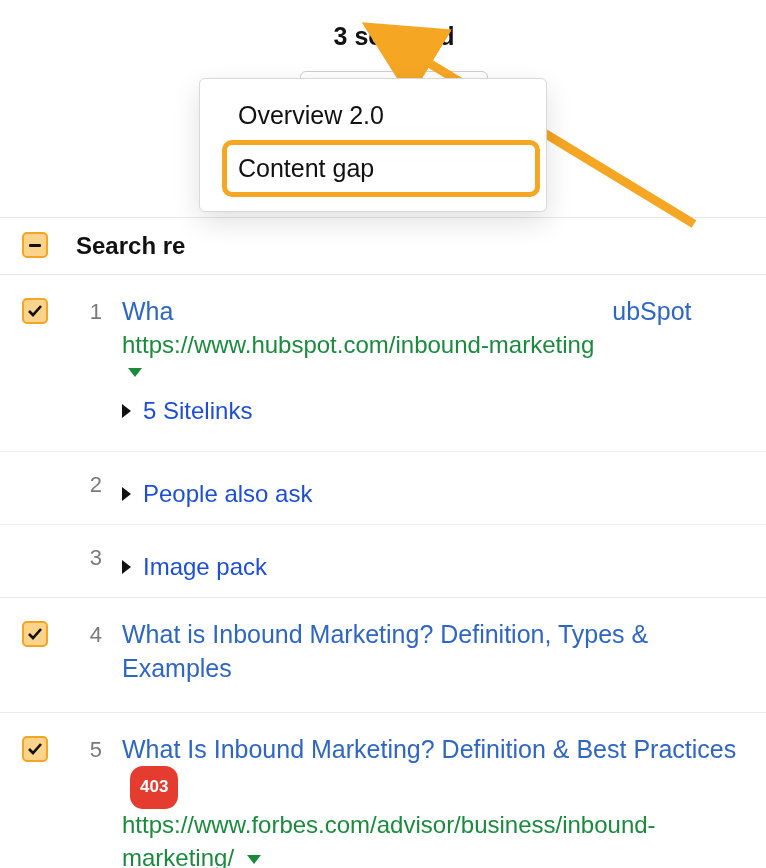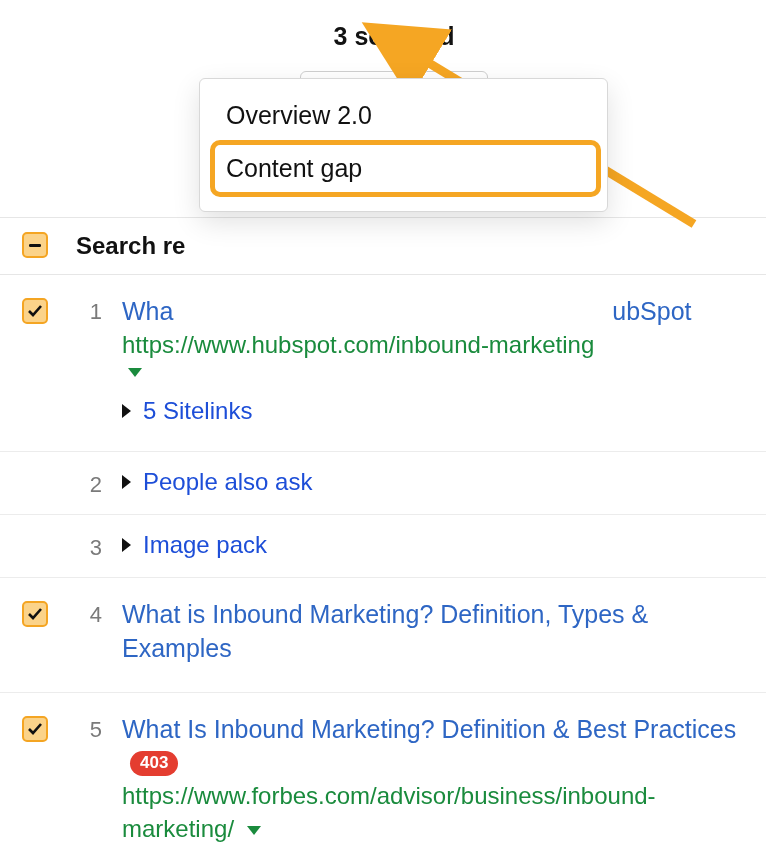--- a/index.html
+++ b/index.html
@@ -118,50 +118,50 @@
     font-size: 24px;
     color: #1d4ed8;
     margin-top: 14px;
   }
   .tri {
     width: 0; height: 0;
     border-top: 7px solid transparent;
     border-bottom: 7px solid transparent;
     border-left: 9px solid #111;
   }
-  .feature-row .subgroup { margin-top: 0; }
+  .feature-row .subgroup { margin-top: 12px; }
 
   .badge {
     display: inline-flex;
     align-items: center;
     justify-content: center;
     min-width: 48px;
-    height: 25px;
+    height: 43px;
     padding: 0 10px;
     border-radius: 13px;
     background: #e43d30;
     color: #fff;
     font-size: 17px;
     font-weight: 600;
     margin-left: 8px;
     vertical-align: 3px;
   }
 
   
   .dropdown {
     position: absolute;
     left: 199px;
     top: 78px;
-    width: 409px;
+    width: 348px;
     background: #fff;
     border: 1px solid #d8d8d8;
     border-radius: 6px;
     box-shadow: 0 10px 28px rgba(0,0,0,.12);
     z-index: 10;
-    padding: 10px 0 16px 4px;
+    padding: 10px 0 16px 16px;
   }
   .dropdown-item {
     font-size: 25px;
     color: #111;
     padding: 12px 22px;
     cursor: pointer;
   }
   .dropdown-item.highlighted {
     outline: 5px solid #f5a623;
     outline-offset: -3px;

